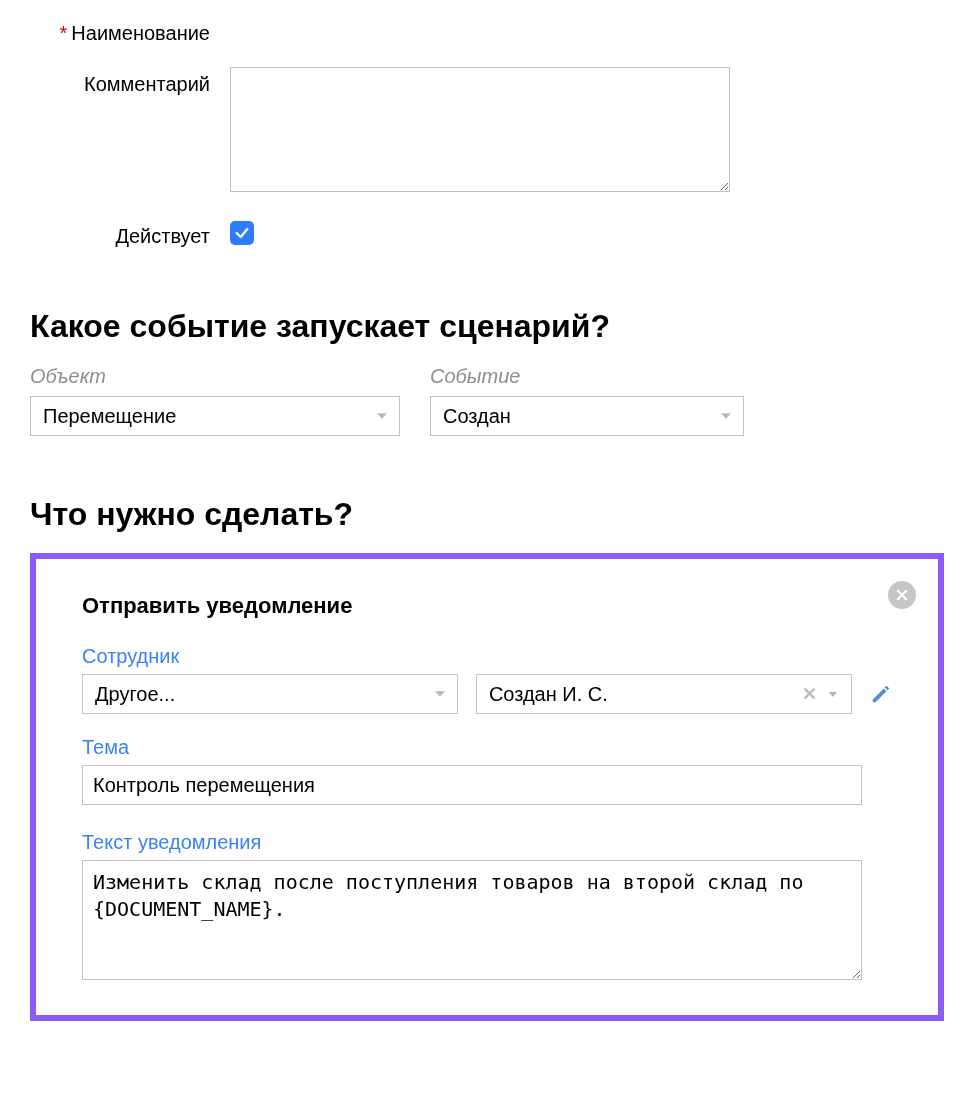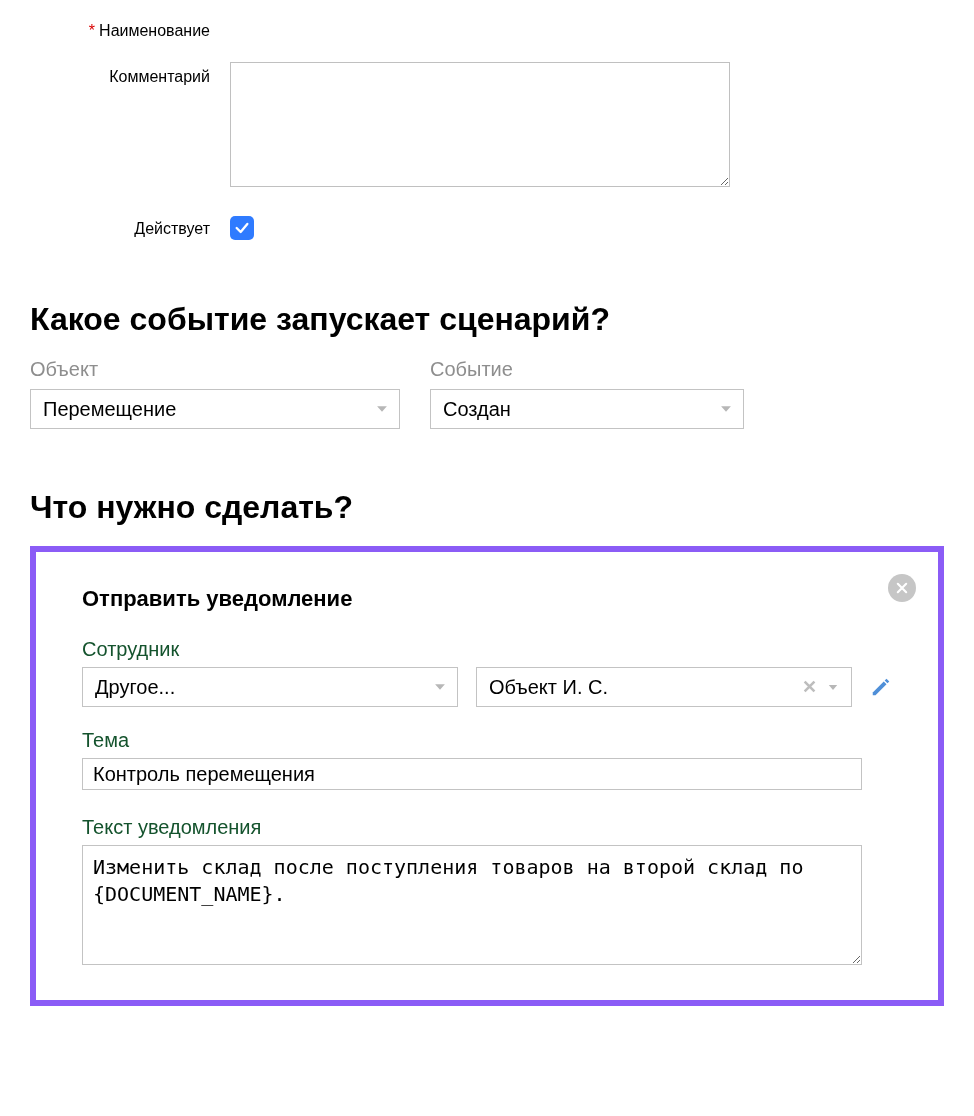--- a/index.html
+++ b/index.html
@@ -15,21 +15,21 @@
   .form-row {
     display: flex;
     align-items: flex-start;
     margin-bottom: 22px;
   }
   .label-col {
     width: 200px;
     text-align: right;
     padding-right: 20px;
     padding-top: 6px;
-    font-size: 16px;
+    font-size: 20px;
   }
   .req { color: #d90000; margin-right: 4px; }
   .input-col { flex: 0 0 auto; }
   input[type=text].name-input {
     width: 500px;
     height: 38px;
     border: 1px solid #c0c0c0;
     padding: 0 8px;
     font-size: 20px;
   }
@@ -61,20 +61,21 @@
 
   .two-col {
     display: flex;
     gap: 30px;
   }
   .field-block { flex: 0 0 auto; }
   .field-label {
     color: #8e8e8e;
     font-size: 20px;
     margin-bottom: 8px;
+    font-style: italic;
   }
   .select-box {
     position: relative;
     width: 370px;
     height: 40px;
     border: 1px solid #c3c3c3;
     display: flex;
     align-items: center;
     padding: 0 36px 0 12px;
     font-size: 20px;
@@ -110,21 +111,21 @@
     justify-content: center;
     cursor: pointer;
   }
   .card-close svg { width: 14px; height: 14px; }
   .card-title {
     font-size: 22px;
     font-weight: bold;
     margin-bottom: 26px;
   }
   .card-label {
-    color: #14532d;
+    color: #3b82f6;
     font-size: 20px;
     margin-bottom: 6px;
   }
   .emp-row {
     display: flex;
     align-items: center;
     gap: 18px;
     margin-bottom: 22px;
   }
   .emp-select {
@@ -165,21 +166,21 @@
     top: 50%;
     transform: translateY(-50%);
   }
   .edit-pencil {
     width: 22px; height: 22px;
     cursor: pointer;
     flex-shrink: 0;
   }
   input.subject {
     width: 780px;
-    height: 32px;
+    height: 40px;
     border: 1px solid #c3c3c3;
     padding: 0 10px;
     font-size: 20px;
     margin-bottom: 26px;
   }
   textarea.body-ta {
     width: 780px;
     height: 120px;
     border: 1px solid #c3c3c3;
     padding: 8px 10px;
@@ -261,21 +262,21 @@
   <div class="emp-row">
     <div class="emp-select">
       <span>Другое...</span>
       <span class="select-caret">
         <svg viewBox="0 0 20 20">
             <path d="M3 6 L10 14 L17 6 Z" fill="#b7b7b7"></path>
           </svg>
       </span>
     </div>
     <div class="emp-value">
-      <span>Объект И. С.</span>
+      <span>Создан И. С.</span>
       <span class="clear-x">✕</span>
       <span class="mini-caret">
         <svg width="12" height="12" viewBox="0 0 20 20">
             <path d="M3 6 L10 14 L17 6 Z" fill="#b7b7b7"></path>
           </svg>
       </span>
     </div>
     <span class="edit-pencil">
       <svg viewBox="0 0 24 24">
         <path d="M3 18 L3 21 L6 21 L18 9 L15 6 Z" fill="#4f8fd8"></path>

